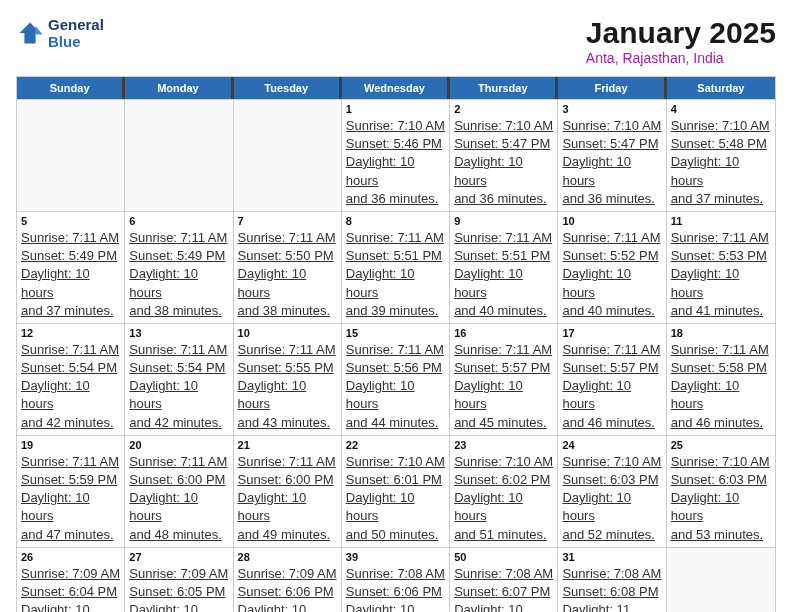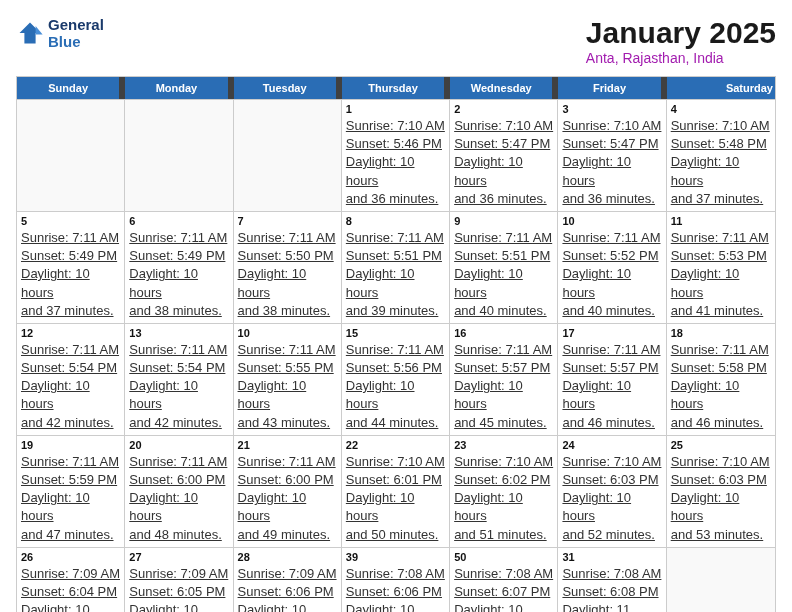--- a/index.html
+++ b/index.html
@@ -54,25 +54,24 @@
       display: grid;
       grid-template-columns: repeat(7, 1fr);
       background: #2a6db5;
     }
     .cal-header-cell {
       color: #fff;
       font-size: 11px;
       font-weight: bold;
       text-align: center;
       padding: 5px 2px;
-      border-right: 6px solid #404040;
+      border-right: 3px solid #404040;
     }
     .cal-header-cell:last-child {
       border-right: none;
-      text-align: right;
     }
     .cal-body {
       flex: 1;
       display: flex;
       flex-direction: column;
     }
     .cal-row {
       display: grid;
       grid-template-columns: repeat(7, 1fr);
       flex: 1;
@@ -125,22 +124,22 @@
       <div class="month-title">January 2025</div>
       <div class="subtitle">Anta, Rajasthan, India</div>
     </div>
   </div>
 
   <div class="calendar">
     <div class="cal-header">
     <div class="cal-header-cell">Sunday</div>
         <div class="cal-header-cell">Monday</div>
         <div class="cal-header-cell">Tuesday</div>
+        <div class="cal-header-cell">Wednesday</div>
         <div class="cal-header-cell">Thursday</div>
-        <div class="cal-header-cell">Wednesday</div>
         <div class="cal-header-cell">Friday</div>
         <div class="cal-header-cell">Saturday</div>
       </div>
     <div class="cal-body">
     <div class="cal-row">
           <div class="cal-cell empty"></div>
           <div class="cal-cell empty"></div>
           <div class="cal-cell empty"></div>
           <div class="cal-cell">
             <div class="day-num">1</div>

